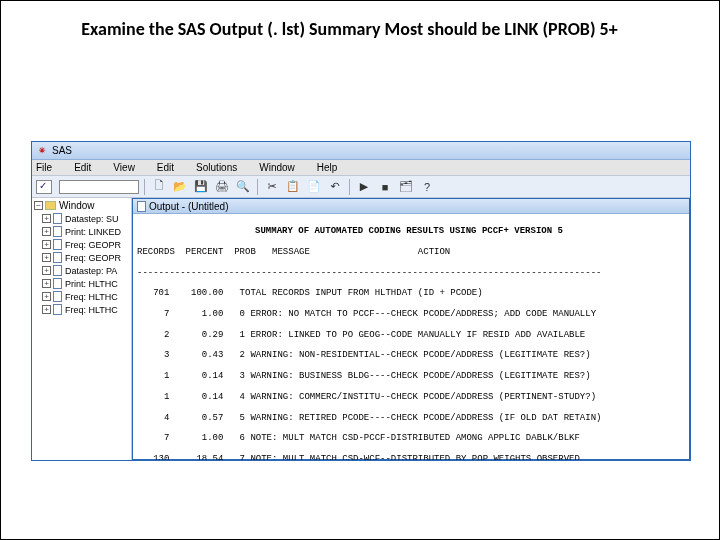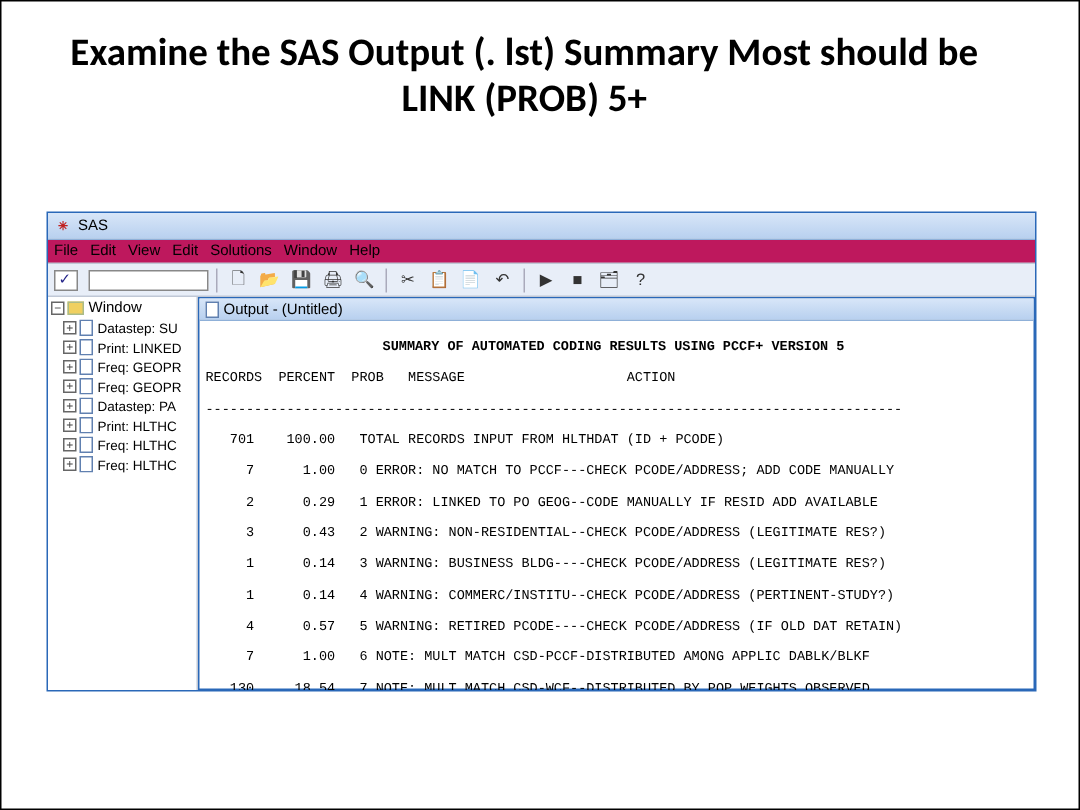--- a/index.html
+++ b/index.html
@@ -1,22 +1,22 @@
 <!DOCTYPE html>
 <html><head>
 <meta charset="utf-8">
 <style>
   * { box-sizing: border-box; margin: 0; padding: 0; }
   body { font-family: Calibri, Arial, sans-serif; background: #fff; width: 720px; height: 540px; overflow: hidden; }
   .slide { width: 720px; height: 540px; border: 1px solid #000; position: relative; }
-  .slide-title { font-family: Calibri, Arial, sans-serif; font-size: 26px; font-weight: bold; text-align: center; padding: 18px 50px 8px 29px; color: #000; line-height: 1.2; }
+  .slide-title { font-family: Calibri, Arial, sans-serif; font-size: 18px; font-weight: bold; text-align: center; padding: 18px 50px 8px 29px; color: #000; line-height: 1.2; }
   .app-window { position: absolute; top: 140px; left: 30px; width: 660px; height: 320px; border: 1px solid #2a68b8; background: #fff; font-family: Tahoma, Arial, sans-serif; font-size: 10px; }
   .titlebar { background: linear-gradient(#d8e6f8, #b8d0ef); height: 18px; display: flex; align-items: center; padding: 0 4px; border-bottom: 1px solid #8fb0d8; color: #000; }
   .titlebar .sas-icon { width: 12px; height: 12px; margin-right: 4px; display: inline-flex; align-items: center; justify-content: center; font-size: 8px; color: #c02020; font-weight: bold; }
-  .menubar { background: #be185d; height: 16px; display: flex; align-items: center; padding: 0 4px; gap: 8px; border-bottom: 1px solid #c0c8d6; font-size: 10px; color: #000; }
+  .menubar { background: #e5e5e5; height: 16px; display: flex; align-items: center; padding: 0 4px; gap: 22px; border-bottom: 1px solid #c0c8d6; font-size: 10px; color: #000; }
   .toolbar { background: #e8eef8; height: 22px; display: flex; align-items: center; padding: 0 4px; gap: 3px; border-bottom: 1px solid #c0c8d6; }
   .tool-btn { width: 18px; height: 18px; display: inline-flex; align-items: center; justify-content: center; font-size: 11px; color: #333; border: 1px solid transparent; }
   .tool-sep { width: 1px; height: 16px; background: #aab; margin: 0 2px; }
   .check-input { width: 16px; height: 14px; border: 1px solid #888; background: #fff; margin-right: 4px; position: relative; }
   .check-input::after { content:"✓"; font-size: 10px; position:absolute; left:2px; top:-1px; color:#228; }
   .cmd-input { width: 80px; height: 14px; border: 1px solid #888; background:#fff; }
   .main-area { display: flex; height: calc(100% - 56px); }
   .sidebar { width: 100px; background: #fff; border-right: 1px solid #c0c8d6; padding: 2px; overflow: hidden; }
   .tree-root { display: flex; align-items: center; font-size: 10px; margin-bottom: 2px; }
   .tree-item { display: flex; align-items: center; font-size: 9px; margin-left: 8px; margin-bottom: 2px; white-space: nowrap; overflow: hidden; }

